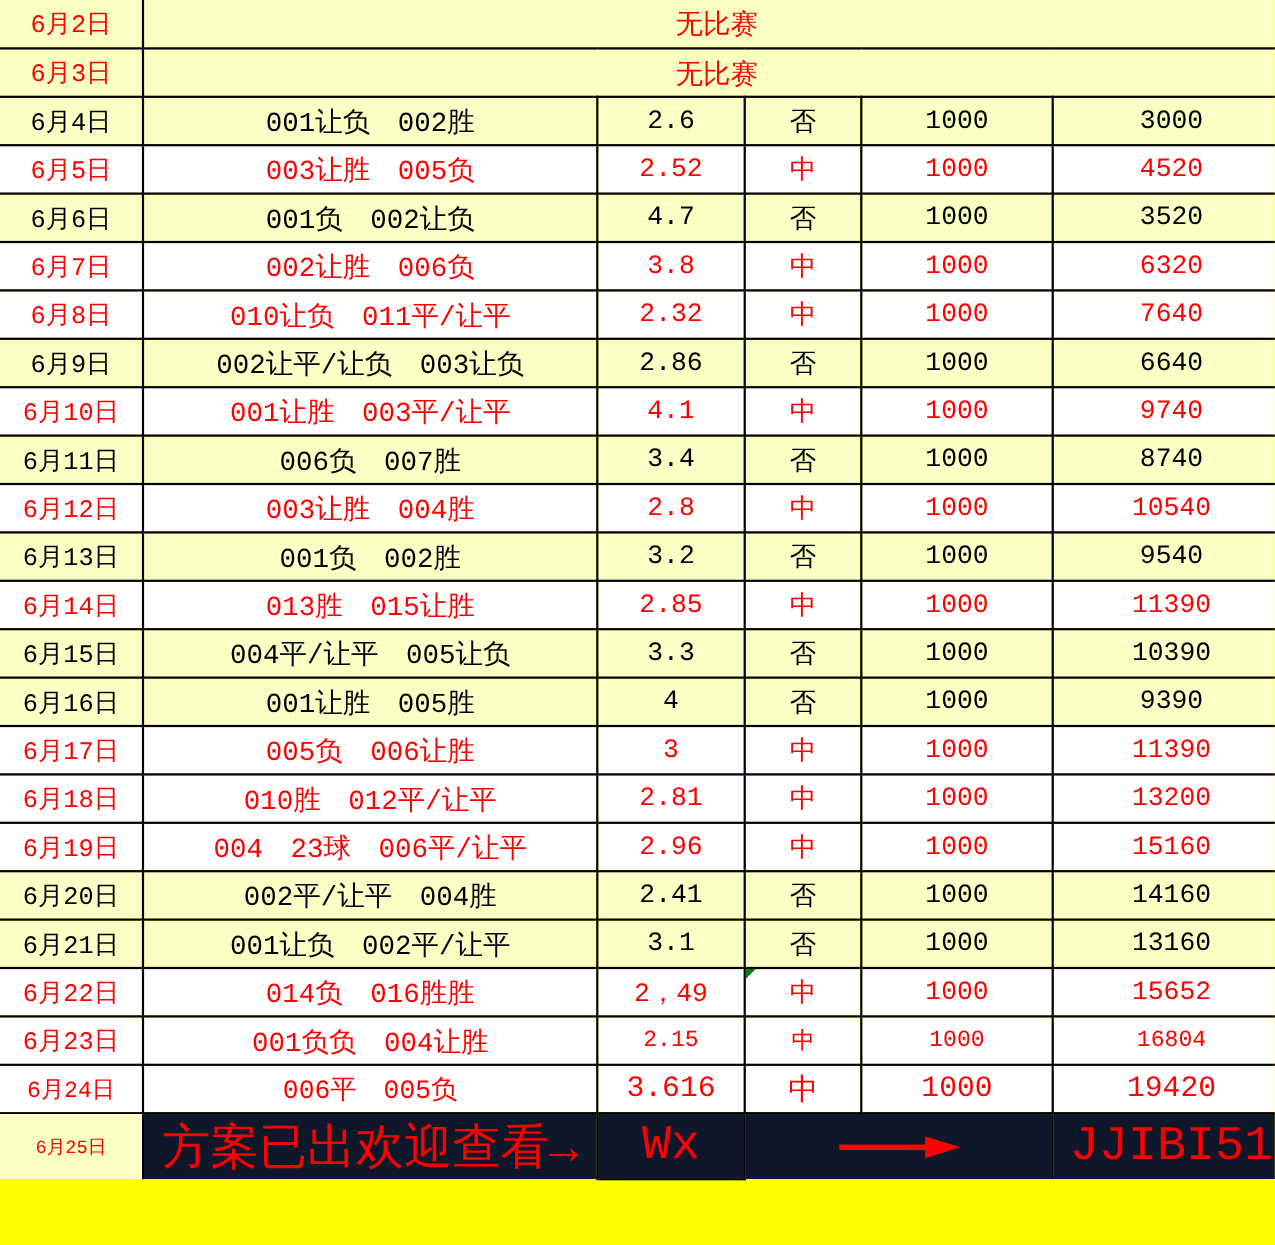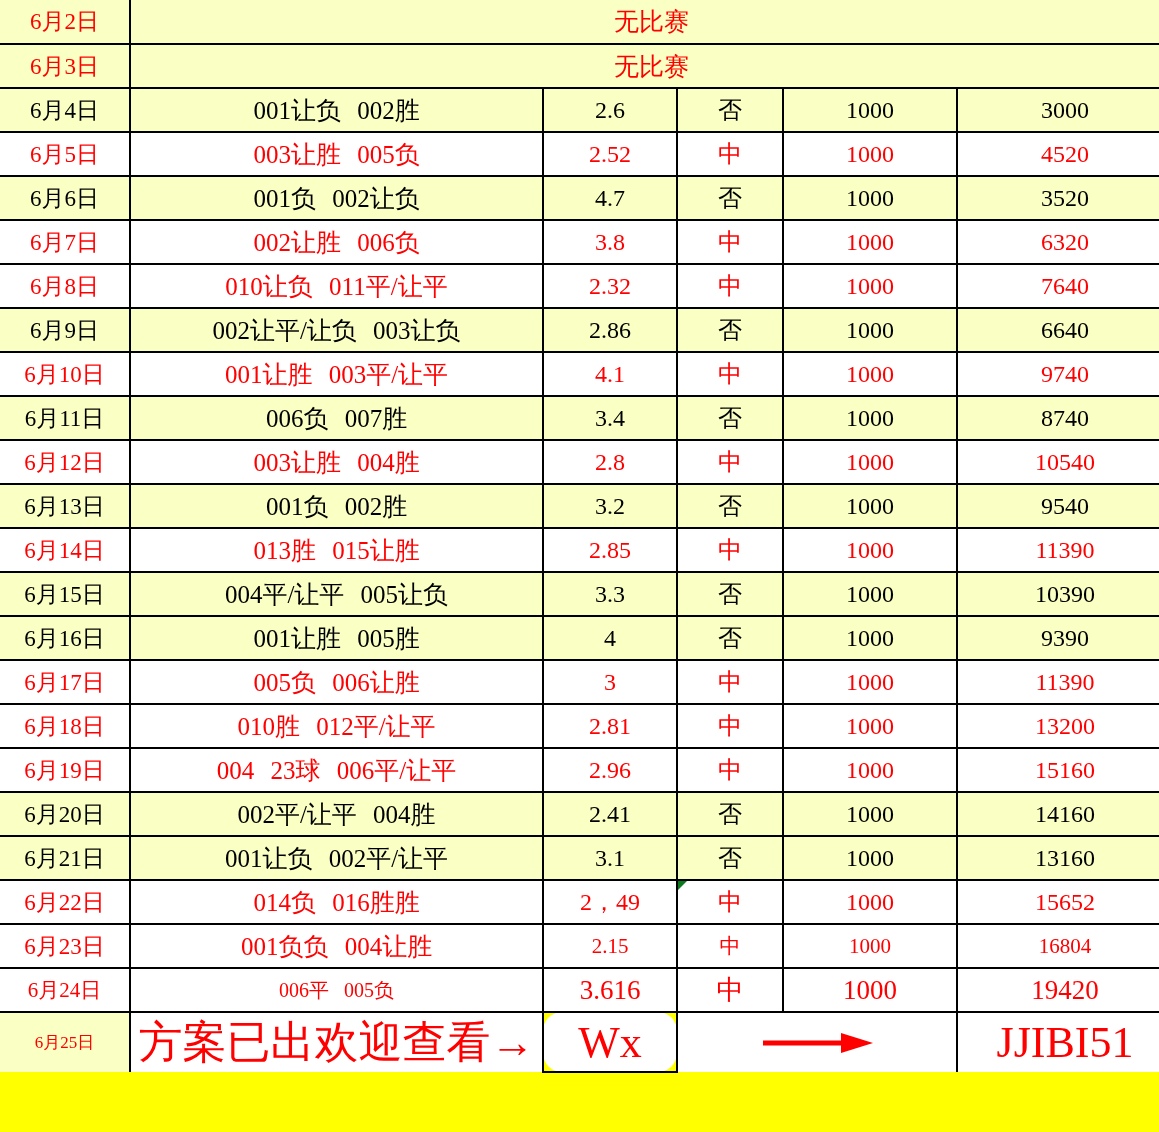--- a/index.html
+++ b/index.html
@@ -3,56 +3,56 @@
 <meta charset="utf-8">
 <style>
   html,body{margin:0;padding:0;}
   body{
     width:1159px;height:1132px;overflow:hidden;
     font-family:"Liberation Serif","DejaVu Serif",serif;
     background:#FFFF00;
   }
   table{
     border-collapse:collapse;table-layout:fixed;
-    width:1159px;height:916px;
+    width:1159px;height:916px;font-family:Liberation Mono, monospace;
   }
   td{
     border:2px solid #000;
     text-align:center;vertical-align:middle;
     padding:0;overflow:hidden;white-space:nowrap;
     position:relative;
   }
   
   td:first-child{border-left:none;}
   td:last-child{border-right:none;padding-left:13px;}
   tbody:first-of-type tr:first-child td{border-top:none;}
   tr.footer td{border-bottom:none;}
-  tr.footer td.wx{border-bottom:2px solid #000;border-radius:19px;}
+  tr.footer td.wx{border-bottom:2px solid #000;}
 
   tr.row{height:44px;}
   .light{background:#FAFFC3;color:#000;}
   .hit{background:#ffffff;color:#FF0000;}
   .red{color:#FF0000;}
 
   .date{font-size:23px;}
   .picks{font-size:25px;word-spacing:10px;}
   .num{font-size:24px;}
   .nomatch-text{font-size:25px;}
 
   tr.large .date{font-size:21px;}
-  tr.large .picks{font-size:20px;}
+  tr.large .picks{font-size:24px;}
   tr.large .num{font-size:27px;}
   tr.small .num{font-size:21px;}
 
   .marker{
     position:absolute;top:0;left:0;width:0;height:0;
     border-top:9px solid #0B7A1E;border-right:9px solid transparent;
   }
 
-  tr.footer td{background:#ffffff;}
+  tr.footer td{background:#0f172a;}
   tr.footer td.footer-date{background:#FAFFC3;font-size:17px;color:#FF0000;}
   .footer-msg{font-size:44px;color:#FF0000;}
   .wx{font-size:44px;color:#FF0000;}
   .code{font-size:44px;color:#FF0000;}
   .arrow-cell svg{display:block;margin:0 auto;}
 </style>
 </head>
 <body>
 
 <table>

